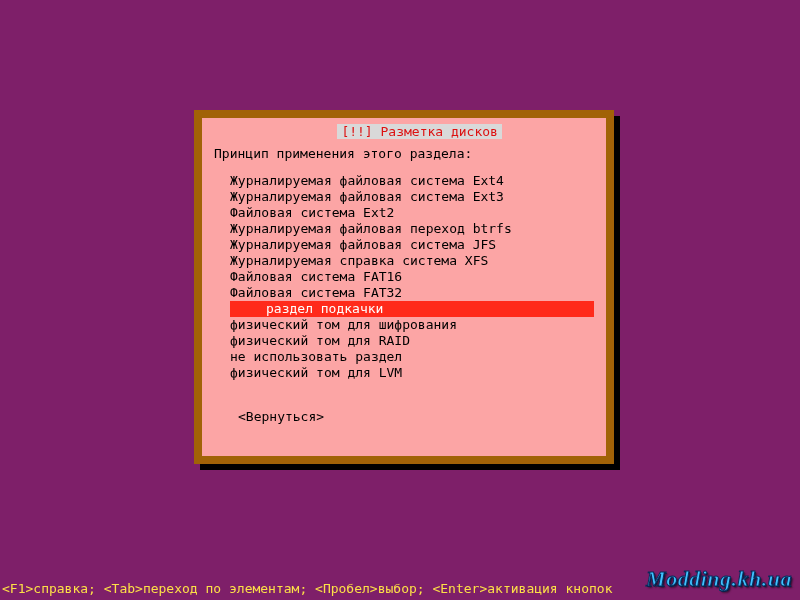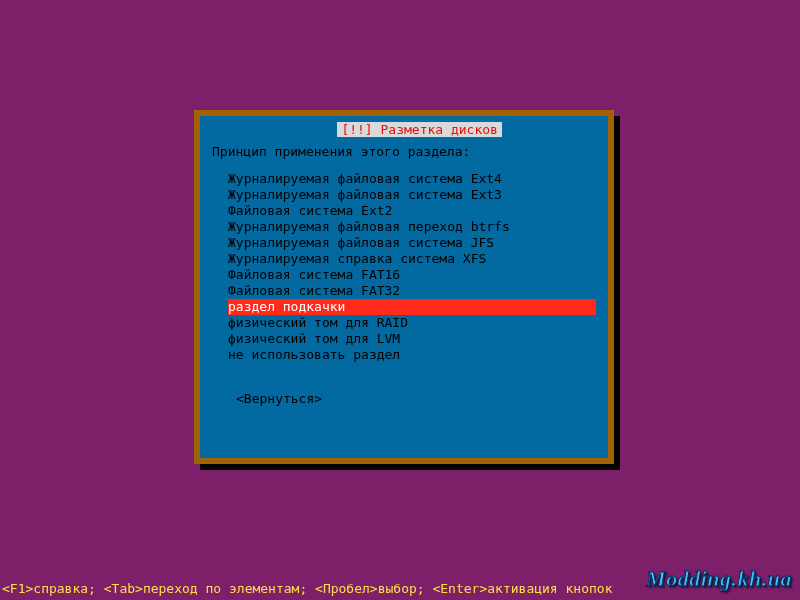--- a/index.html
+++ b/index.html
@@ -18,22 +18,22 @@
     width: 420px;
     height: 354px;
     background: #000;
   }
   .dialog {
     position: absolute;
     left: 194px;
     top: 110px;
     width: 420px;
     height: 354px;
-    background: #0369a1;
-    border: 6px solid #a16207;
+    background: #fca5a5;
+    border: 8px solid #a16207;
     padding: 8px 12px 8px 12px;
   }
   .dialog-title {
     position: absolute;
     top: -9px;
     left: 0;
     right: 0;
     text-align: center;
     font-weight: normal;
     white-space: pre;
@@ -53,20 +53,21 @@
   }
   .option-item {
     white-space: pre;
     line-height: 16px;
     height: 16px;
     cursor: pointer;
   }
   .option-item.selected {
     background: #ff2a1a;
     color: #fff;
+    padding-left: 36px;
   }
   .back-button {
     margin-top: 28px;
     margin-left: 24px;
     white-space: pre;
     cursor: pointer;
   }
   .footer-bar {
     position: absolute;
     left: 0;
@@ -107,23 +108,24 @@
   <div class="options">
     <div class="option-item">Журналируемая файловая система Ext4</div>
     <div class="option-item">Журналируемая файловая система Ext3</div>
     <div class="option-item">Файловая система Ext2</div>
     <div class="option-item">Журналируемая файловая переход btrfs</div>
     <div class="option-item">Журналируемая файловая система JFS</div>
     <div class="option-item">Журналируемая справка система XFS</div>
     <div class="option-item">Файловая система FAT16</div>
     <div class="option-item">Файловая система FAT32</div>
     <div class="option-item selected">раздел подкачки                             </div>
+    <div class="option-item">физический том для шифрования</div>
     <div class="option-item">физический том для RAID</div>
+    <div class="option-item">не использовать раздел</div>
     <div class="option-item">физический том для LVM</div>
-    <div class="option-item">не использовать раздел</div>
   </div>
 
   <div class="back-button">&lt;Вернуться&gt;</div>
 </div>
 
 <div class="footer-bar">&lt;F1&gt;справка; &lt;Tab&gt;переход по элементам; &lt;Пробел&gt;выбор; &lt;Enter&gt;активация кнопок</div>
 
 <div class="watermark">Modding.kh.ua</div>
 
 </body></html>

